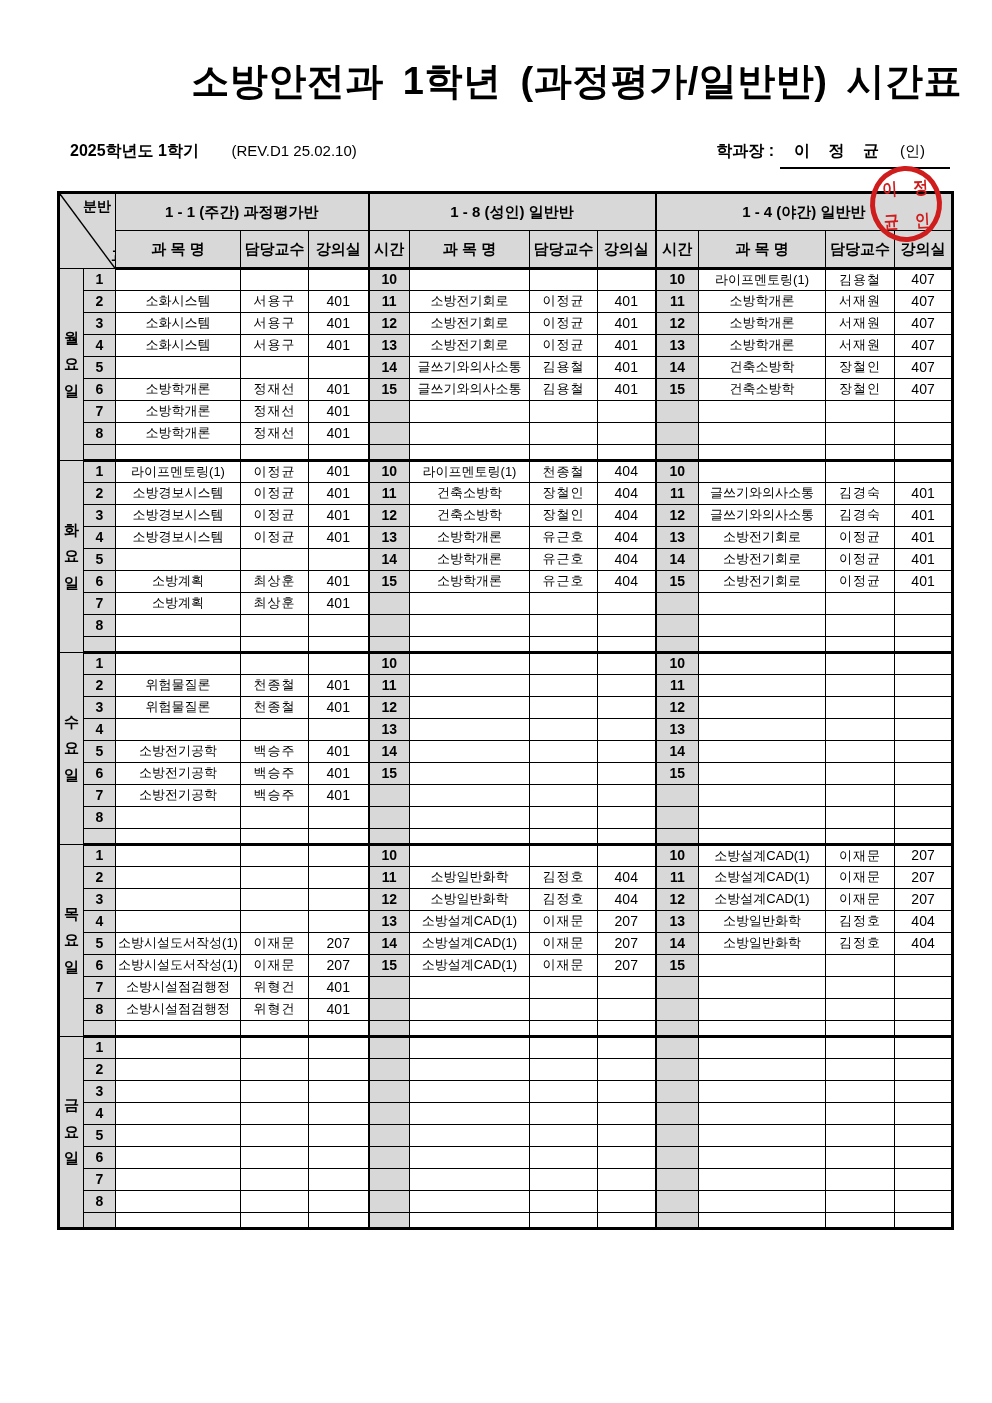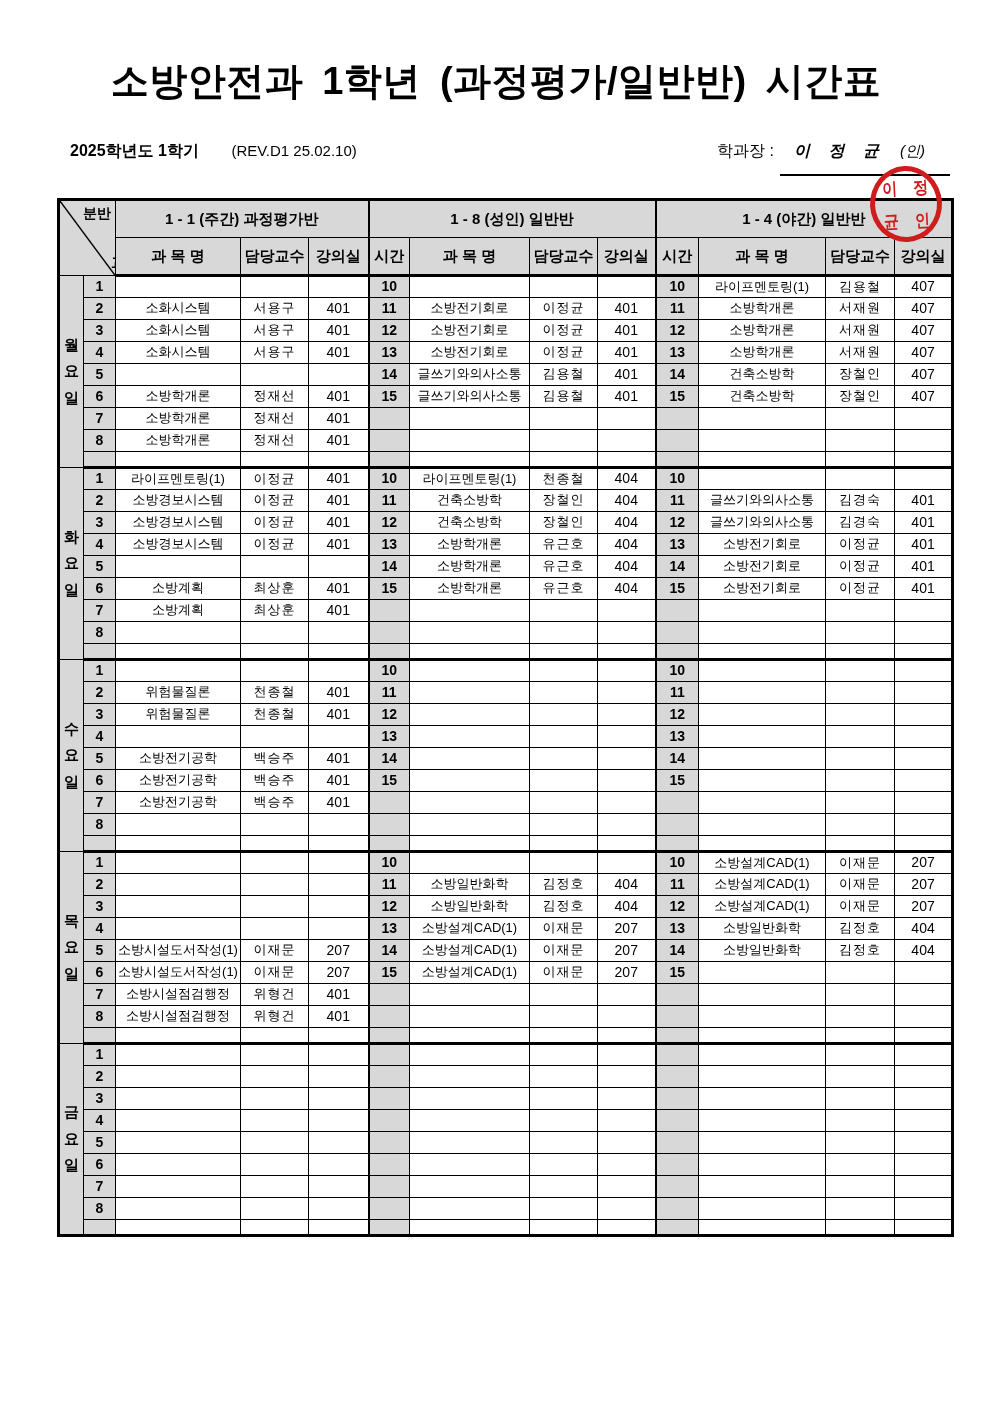--- a/index.html
+++ b/index.html
@@ -4,36 +4,36 @@
 <style>
   html,body { margin:0; padding:0; }
   body {
     width:992px; height:1403px; background:#ffffff; color:#000;
     font-family:"Liberation Sans","DejaVu Sans",sans-serif;
     overflow:hidden;
   }
   .page { position:relative; width:992px; height:1403px; }
 
   .title {
-    margin:56px 30px 0 30px; text-align:center;
+    margin:56px 30px 0 30px; text-align:right;
     font-size:38px; font-weight:800; letter-spacing:0.5px; word-spacing:8px;
     white-space:nowrap;
   }
 
   .subhead {
     position:relative; margin:34px 42px 0 70px;
     display:flex; justify-content:space-between; align-items:baseline;
     font-size:16px;
   }
   .semester { font-weight:700; font-size:16px; }
   .revision { font-weight:400; font-size:15px; margin-left:28px; }
-  .chair-label { font-weight:400; font-size:16px; }
+  .chair-label { font-weight:700; font-size:16px; }
   .sign-line {
     display:inline-block; border-bottom:2px solid #000;
-    padding:0 6px 12px 14px; margin-left:6px; min-width:150px; text-align:left;font-style:italic;
+    padding:0 6px 5px 14px; margin-left:6px; min-width:150px; text-align:left;
   }
   .chair-name { font-weight:700; font-size:16px; letter-spacing:7px; }
   .seal-suffix { margin-left:14px; font-size:15px; }
 
   .stamp {
     position:absolute; left:870px; top:110px; width:62px; height:66px;
     border:5px solid #cf1d1d; border-radius:50%;
     display:grid; grid-template-columns:1fr 1fr; align-items:center; justify-items:center;
     transform:rotate(-3deg); background:rgba(255,255,255,0.0); z-index:5;
   }

